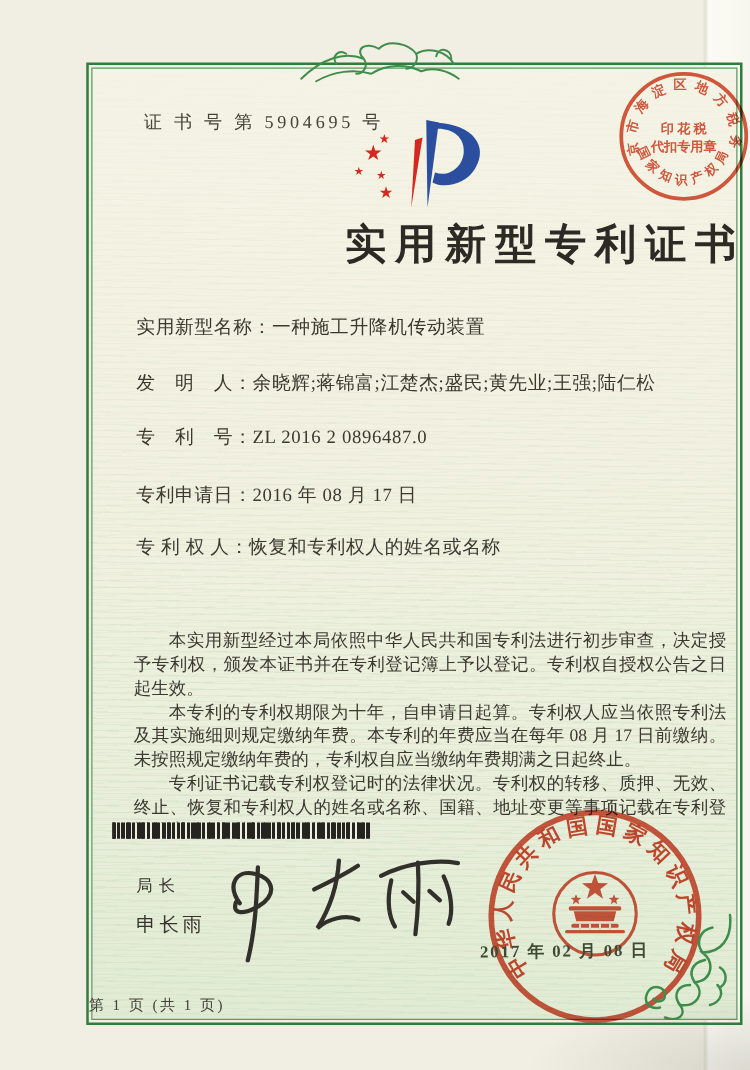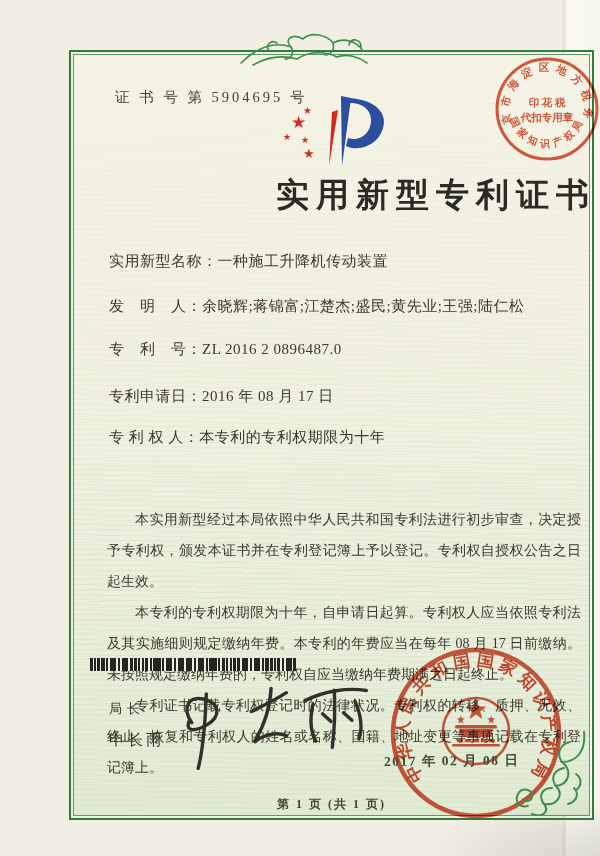--- a/index.html
+++ b/index.html
@@ -22,40 +22,40 @@
       linear-gradient(180deg,rgba(245,243,229,0.92) 0%,rgba(241,241,224,0.6) 42%,rgba(224,236,211,0.38) 68%,rgba(213,231,202,0.6) 100%),
       repeating-linear-gradient(1.2deg,rgba(118,176,124,0.15) 0 1px,rgba(0,0,0,0) 1px 5px),
       repeating-linear-gradient(-1.8deg,rgba(118,176,124,0.10) 0 1px,rgba(0,0,0,0) 1px 6px);
   }
   .cert-no{position:absolute;left:44px;top:36px;font-size:14.5px;letter-spacing:3px;color:#45423a;}
   .logo{position:absolute;left:198px;top:38px;}
   .title{position:absolute;left:4px;top:121px;width:100%;text-align:right;
     font-size:33px;font-weight:700;letter-spacing:7px;color:#2c2a24;}
   .field{position:absolute;left:38px;font-size:15px;color:#3b382f;letter-spacing:0.5px;white-space:nowrap;}
   .field .lab{color:#3b382f;}
-  .paras{position:absolute;left:36px;top:452px;width:474px;font-size:14px;line-height:31px;
+  .paras{position:absolute;left:36px;top:452px;width:474px;font-size:14px;line-height:19px;
     text-align:justify;color:#3b382f;}
   .paras p{margin:0;text-indent:2em;}
   .barcode{position:absolute;left:19px;top:606px;width:206px;height:13px;
     background:
       repeating-linear-gradient(90deg,#26241f 0 2px,rgba(0,0,0,0) 2px 4px),
       repeating-linear-gradient(90deg,#26241f 0 1px,rgba(0,0,0,0) 1px 7px),
       repeating-linear-gradient(90deg,#26241f 0 3px,rgba(0,0,0,0) 3px 11px);
     background-color:#efeee2;}
   .signer-title{position:absolute;left:38px;top:648px;font-size:13px;letter-spacing:5px;color:#35332b;}
   .signer-name{position:absolute;left:38px;top:678px;font-size:15.5px;letter-spacing:3px;color:#35332b;}
   .signature{position:absolute;left:105px;top:626px;}
   .seal{position:absolute;left:316px;top:592px;mix-blend-mode:multiply;opacity:0.95;}
   .seal-date{position:absolute;left:313px;top:700px;width:180px;font-size:13.5px;letter-spacing:1.5px;
     color:#3e4a34;font-weight:700;transform:rotate(-0.6deg);z-index:5;}
   .tax-stamp{position:absolute;left:420px;top:1px;mix-blend-mode:multiply;opacity:0.9;}
   .flourish{position:absolute;left:168px;top:-21px;}
   .corner-orn{position:absolute;right:2px;bottom:2px;}
-  .footer{position:absolute;left:0;top:744px;width:100%;text-align:center;
-    font-size:12px;letter-spacing:2px;color:#45423a;font-weight:bold;}
+  .footer{position:absolute;left:0;top:744px;width:100%;text-align:left;
+    font-size:12px;letter-spacing:2px;color:#45423a;}
 </style>
 </head>
 <body>
 
 <div class="scan">
   <div class="frame">
     <div class="frame-inner"></div>
 
     <div class="cert-no">证 书 号 第 5904695 号</div>
 
@@ -78,21 +78,21 @@
     <div class="field" style="top:200px">
       <span class="lab">实用新型名称：</span><span>一种施工升降机传动装置</span>
     </div>
     <div class="field" style="top:288px">
       <span class="lab">专　利　号：</span><span>ZL 2016 2 0896487.0</span>
     </div>
     <div class="field" style="top:335px">
       <span class="lab">专利申请日：</span><span>2016 年 08 月 17 日</span>
     </div>
     <div class="field" style="top:376px">
-      <span class="lab">专 利 权 人：</span><span>本专利的专利权期限为十年</span>
+      <span class="lab">专 利 权 人：</span><span>恢复和专利权人的姓名或名称</span>
     </div>
 
     <div class="paras">
       <p>本实用新型经过本局依照中华人民共和国专利法进行初步审查，决定授予专利权，颁发本证书并在专利登记簿上予以登记。专利权自授权公告之日起生效。</p>
       <p>本专利的专利权期限为十年，自申请日起算。专利权人应当依照专利法及其实施细则规定缴纳年费。本专利的年费应当在每年 08 月 17 日前缴纳。未按照规定缴纳年费的，专利权自应当缴纳年费期满之日起终止。</p>
       <p>专利证书记载专利权登记时的法律状况。专利权的转移、质押、无效、终止、恢复和专利权人的姓名或名称、国籍、地址变更等事项记载在专利登记簿上。</p>
     </div>
 
     <div class="barcode"></div>
 

